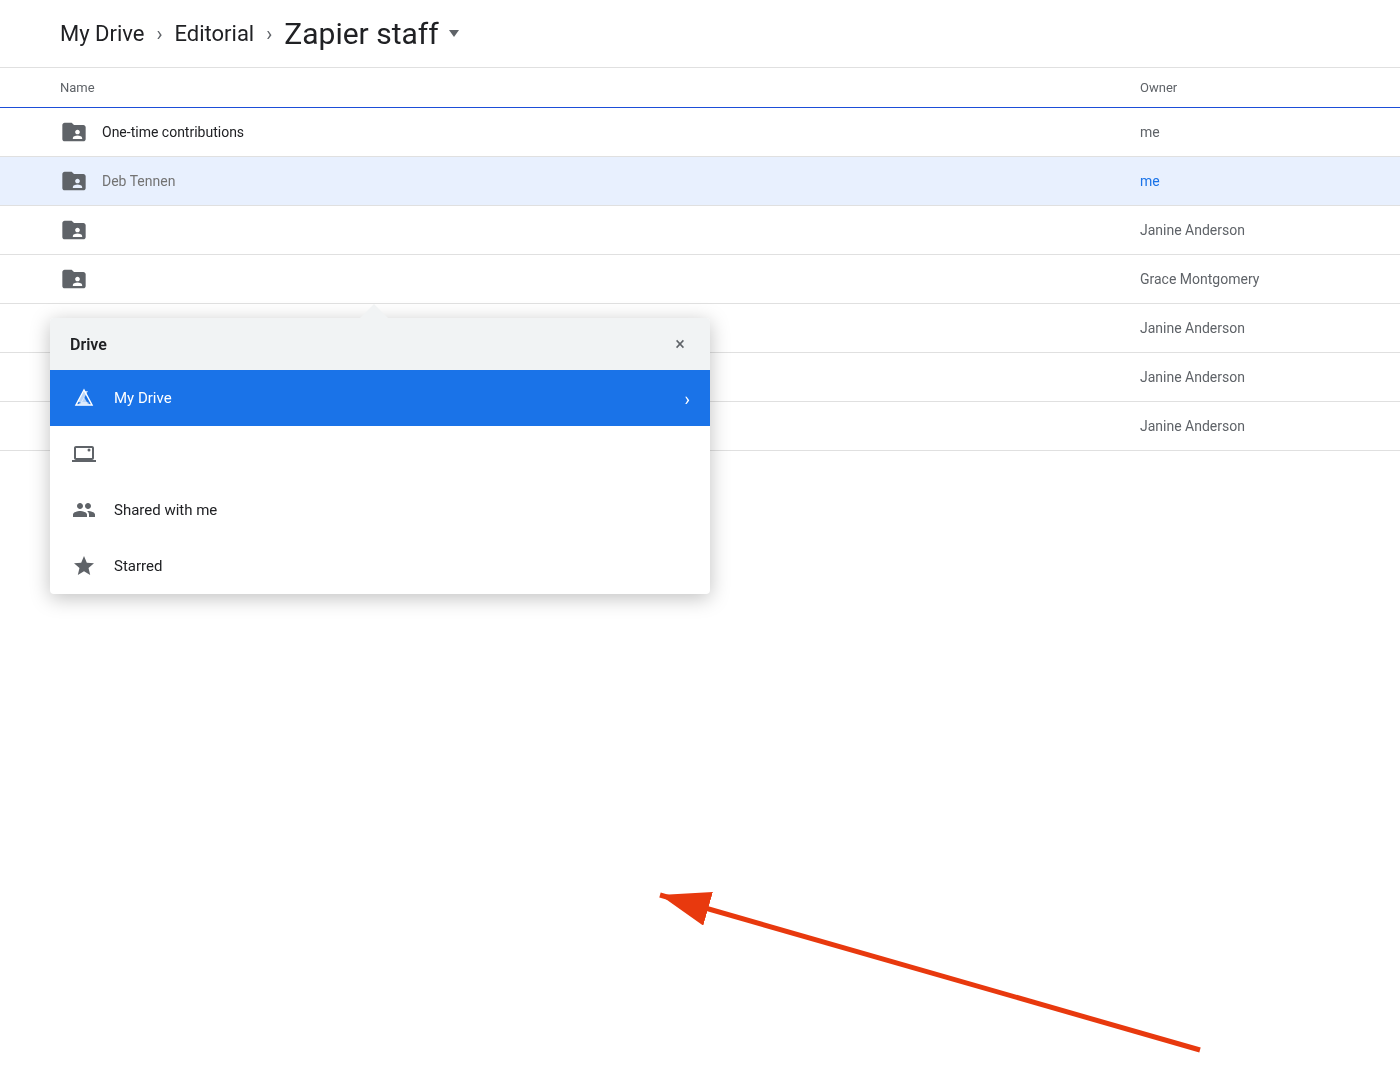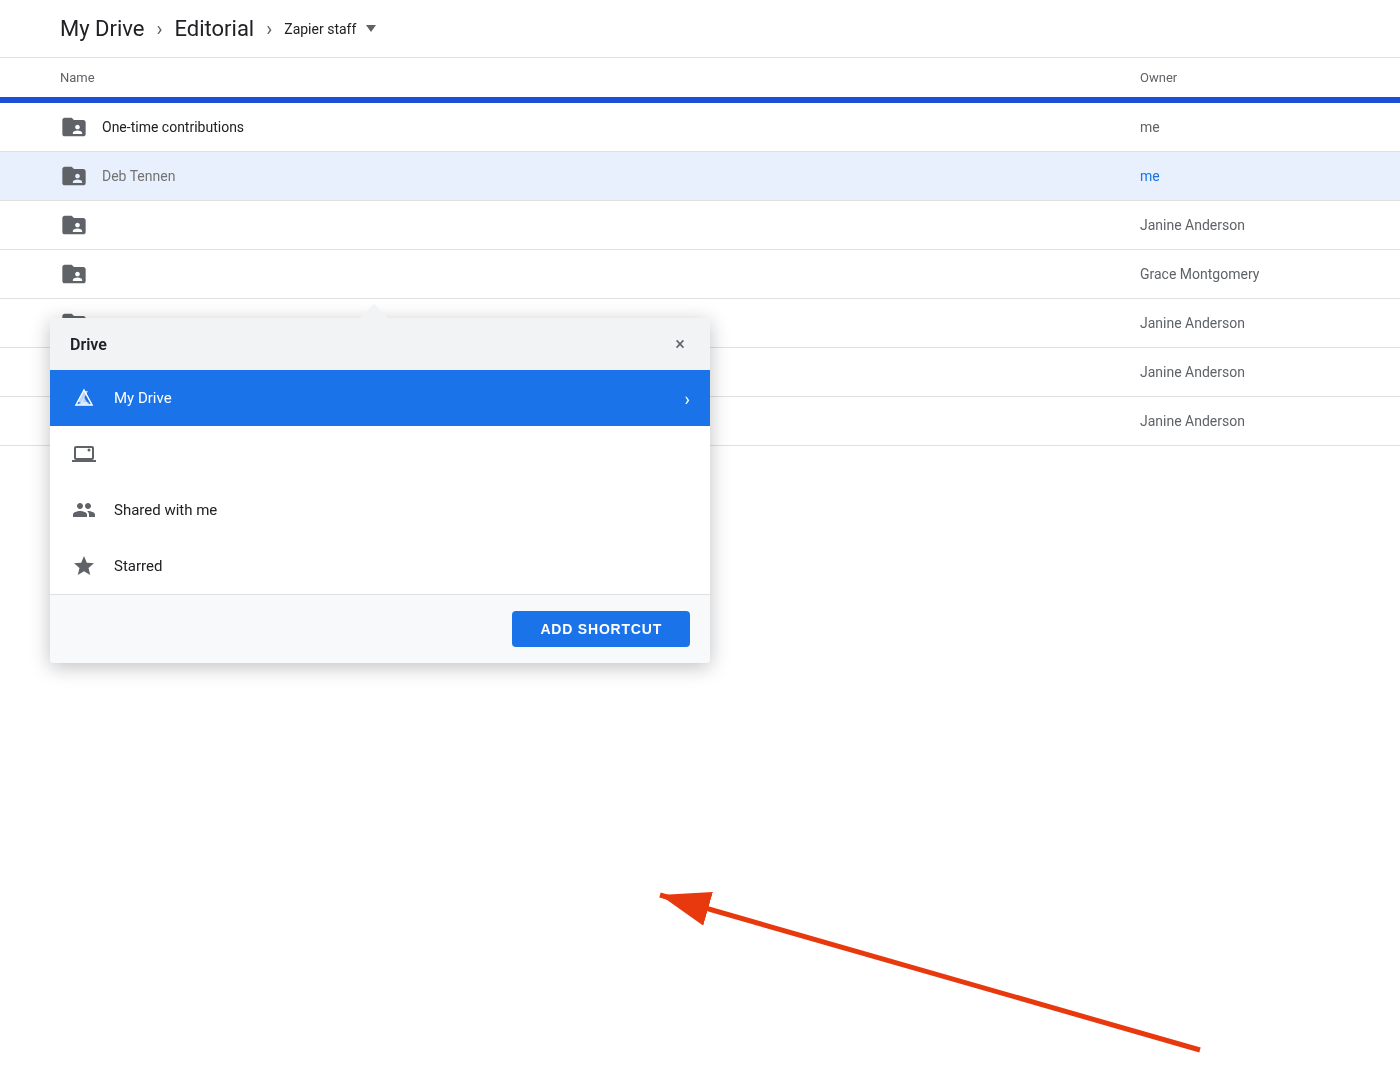--- a/index.html
+++ b/index.html
@@ -29,38 +29,38 @@
     }
     .breadcrumb-sep {
       color: #5f6368;
       font-size: 20px;
       padding: 0 4px;
     }
     .breadcrumb-last {
       display: flex;
       align-items: center;
       gap: 6px;
-      font-size: 14px;
+      font-size: 30px;
     }
     .chevron-down {
       width: 0;
       height: 0;
       border-left: 5px solid transparent;
       border-right: 5px solid transparent;
       border-top: 7px solid #5f6368;
       display: inline-block;
       margin-left: 4px;
     }
 
     
     .table-header {
       display: flex;
       align-items: center;
       padding: 12px 60px;
-      border-bottom: 6px solid #1d4ed8;
+      border-bottom: 1px solid #1d4ed8;
       color: #5f6368;
       font-size: 13px;
     }
     .col-name { flex: 1; }
     .col-owner { width: 200px; }
 
     
     .table-row {
       display: flex;
       align-items: center;
@@ -332,23 +332,20 @@
 
   <div class="menu-item">
     <span class="menu-item-icon">
       <svg width="24" height="24" viewBox="0 0 24 24" fill="#5f6368">
         <path d="M12 17.27L18.18 21l-1.64-7.03L22 9.24l-7.19-.61L12 2 9.19 8.63 2 9.24l5.46 4.73L5.82 21z"></path>
       </svg>
     </span>
     <span class="menu-item-label">Starred</span>
   </div>
 
-  <div class="popup-footer">
-    <button class="add-shortcut-btn">ADD SHORTCUT</button>
-  </div>
 </div>
 
 <svg style="position:absolute; top:0; left:0; width:1400px; height:1088px; pointer-events:none; z-index:200;">
 
   <defs>
     <marker id="arrowhead" markerWidth="10" markerHeight="7" refX="10" refY="3.5" orient="auto">
       <polygon points="0 0, 10 3.5, 0 7" fill="#e8390e"></polygon>
     </marker>
   </defs>
   <line x1="1200" y1="1050" x2="660" y2="895" stroke="#e8390e" stroke-width="5" marker-end="url(#arrowhead)"></line>

